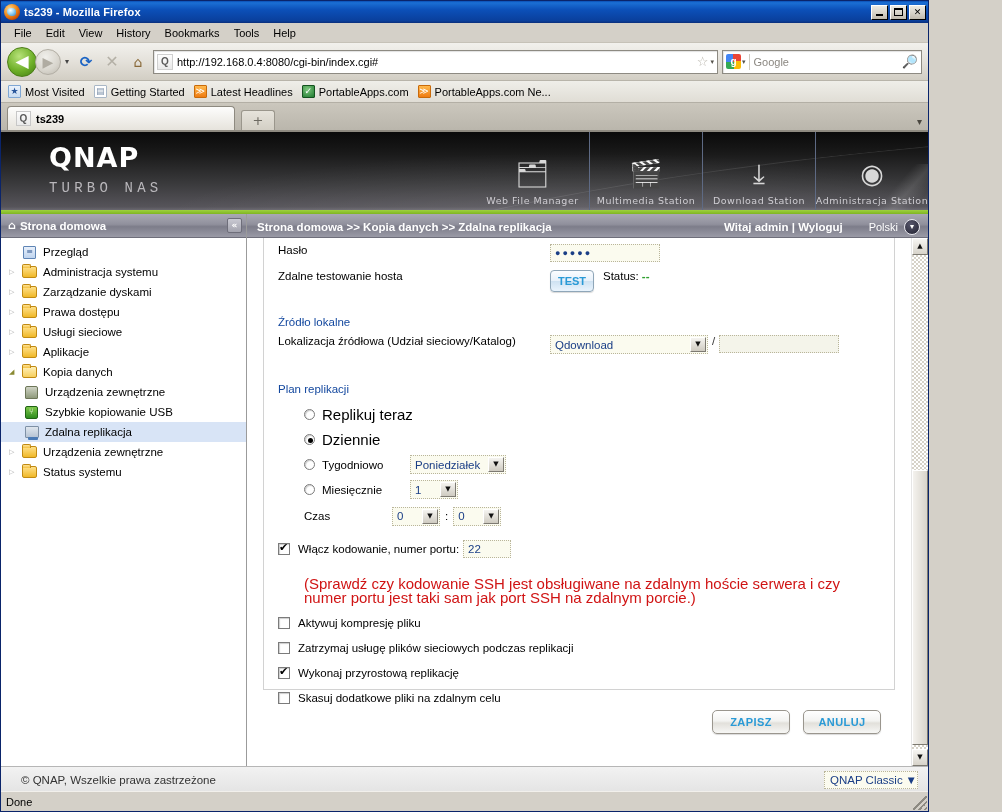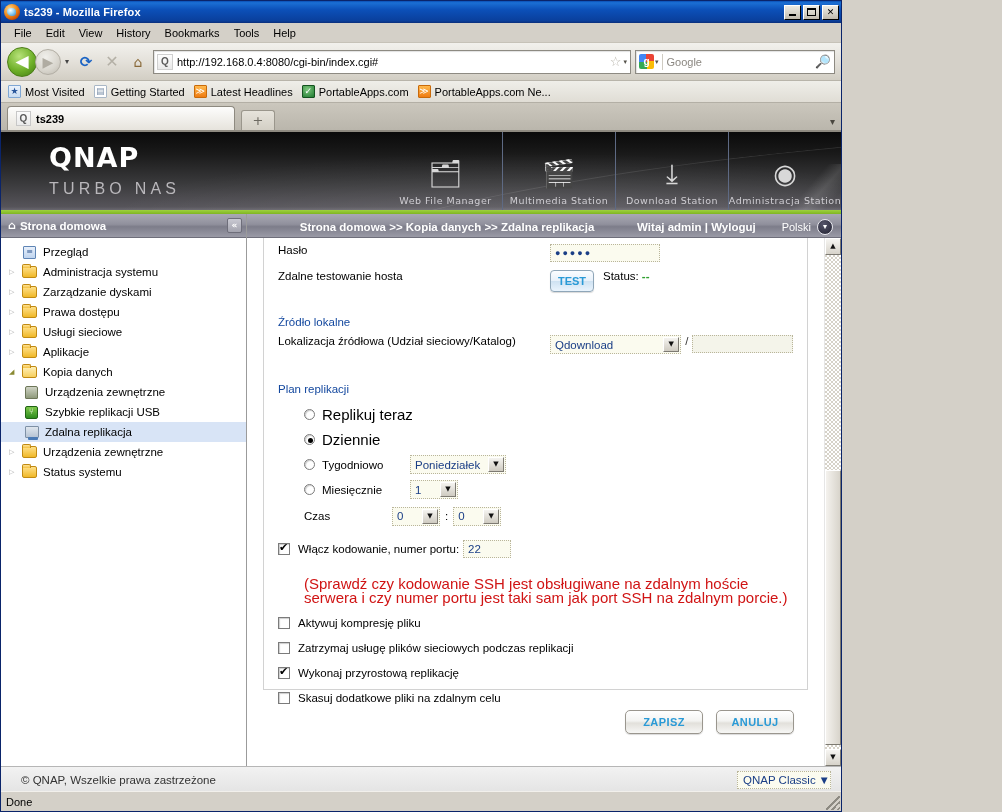--- a/index.html
+++ b/index.html
@@ -7,21 +7,21 @@
     margin: 0; padding: 0;
     width: 1002px; height: 812px;
     overflow: hidden;
     font-family: "Liberation Sans", sans-serif;
     font-size: 11px;
     background: #d4d0c8;
   }
 
   
   #window {
-    width: 842px; height: 812px;
+    width: 929px; height: 812px;
     background: #f0abfc;
     border: 1px solid #0a246a;
     display: flex; flex-direction: column;
     position: relative;
   }
 
   
   .titlebar {
     height: 22px;
     background: linear-gradient(to bottom, #0a4fb4 0%, #1b6fd4 8%, #0c50b8 40%, #0a3f9c 90%, #0a2e7a 100%);
@@ -236,22 +236,22 @@
     width: 200px; height: 90px;
     background: linear-gradient(115deg, rgba(255,255,255,0) 45%, rgba(255,255,255,0.12) 52%, rgba(255,255,255,0) 60%);
     transform: skewX(-22deg);
   }
   .brand { padding: 12px 0 0 48px; position: relative; z-index: 2; }
   .brand-qnap {
     color: #fff; font-weight: bold; font-size: 27px; letter-spacing: 1px;
     font-family: "DejaVu Sans", sans-serif; line-height: 1;
   }
   .brand-sub {
-    color: #b9b7bb; font-size: 16px; letter-spacing: 4.2px; margin-top: 9px;
-    font-family: Liberation Sans, sans-serif;
+    color: #b9b7bb; font-size: 14px; letter-spacing: 4.2px; margin-top: 9px;
+    font-family: Liberation Mono, monospace;
   }
   .stations {
     margin-left: auto; display: flex; align-items: flex-end;
     position: relative; z-index: 2; height: 100%;
   }
   .station {
     width: 113px; height: 100%;
     display: flex; flex-direction: column; align-items: center; justify-content: flex-end;
     padding-bottom: 4px; position: relative;
   }
@@ -349,21 +349,20 @@
   .nav-sub { padding-left: 22px; }
 
   
   .content { flex: 1 1 auto; display: flex; flex-direction: column; min-width: 0; background: #fff; }
   .crumbbar {
     height: 24px; flex: 0 0 24px;
     background: linear-gradient(to bottom,#a9a9b4 0%, #90909c 45%, #7d7d8a 55%, #9a9aa6 100%);
     display: flex; align-items: center; padding: 2px 8px 0 10px;
     color: #fff; font-size: 11.5px; font-weight: bold;
     border-bottom: 1px solid #6e6e7a;
-    text-align: center;
   }
   .crumb-path { flex: 1 1 auto; }
   .crumb-user { margin-right: 26px; }
   .crumb-lang { font-weight: normal; margin-right: 6px; font-size: 11px; }
   .lang-caret {
     width: 16px; height: 16px; border-radius: 50%;
     background: radial-gradient(circle at 40% 30%, #55556a 0%, #2c2c3c 80%);
     border: 1px solid #e9e9ef;
     display: flex; align-items: center; justify-content: center;
     color: #fff; font-size: 8px; line-height: 1;
@@ -718,21 +717,21 @@
             <span class="nav-ico">
                 <span class="ico-ext"></span>
               </span>
             <span>Urządzenia zewnętrzne</span>
           </div>
 
           <div class="nav-row nav-sub">
             <span class="nav-ico">
                 <span class="ico-usb">⑂</span>
               </span>
-            <span>Szybkie replikacji USB</span>
+            <span>Szybkie kopiowanie USB</span>
           </div>
 
           <div class="nav-row nav-sub selected">
             <span class="nav-ico">
                 <span class="ico-repl"></span>
               </span>
             <span>Zdalna replikacja</span>
           </div>
 
           <div class="nav-row">

